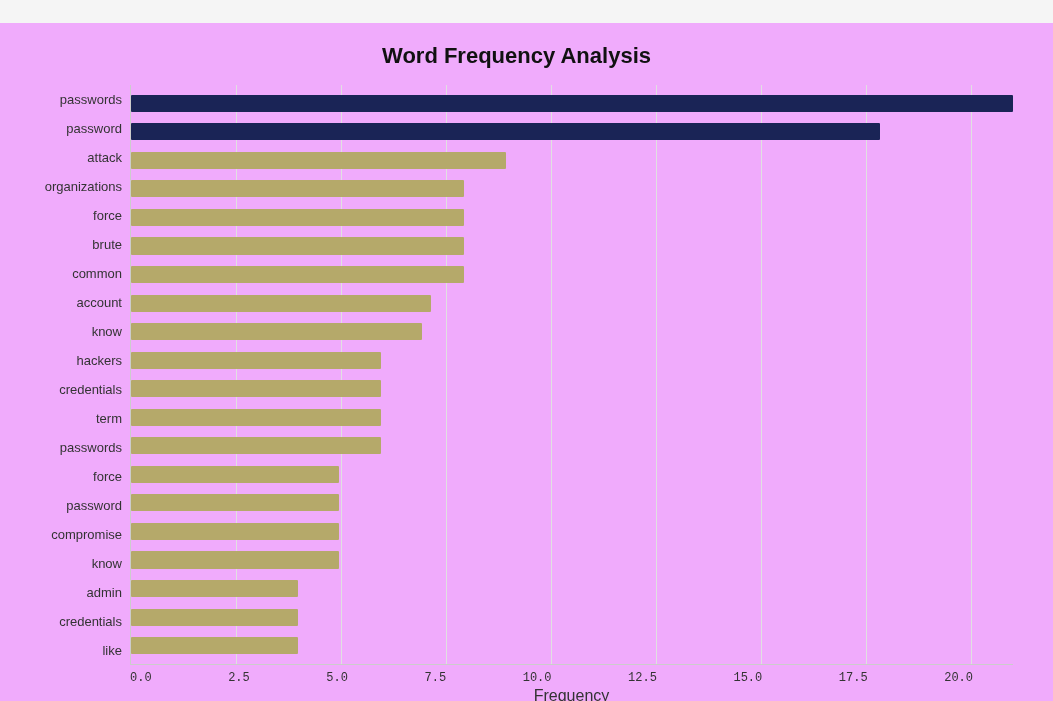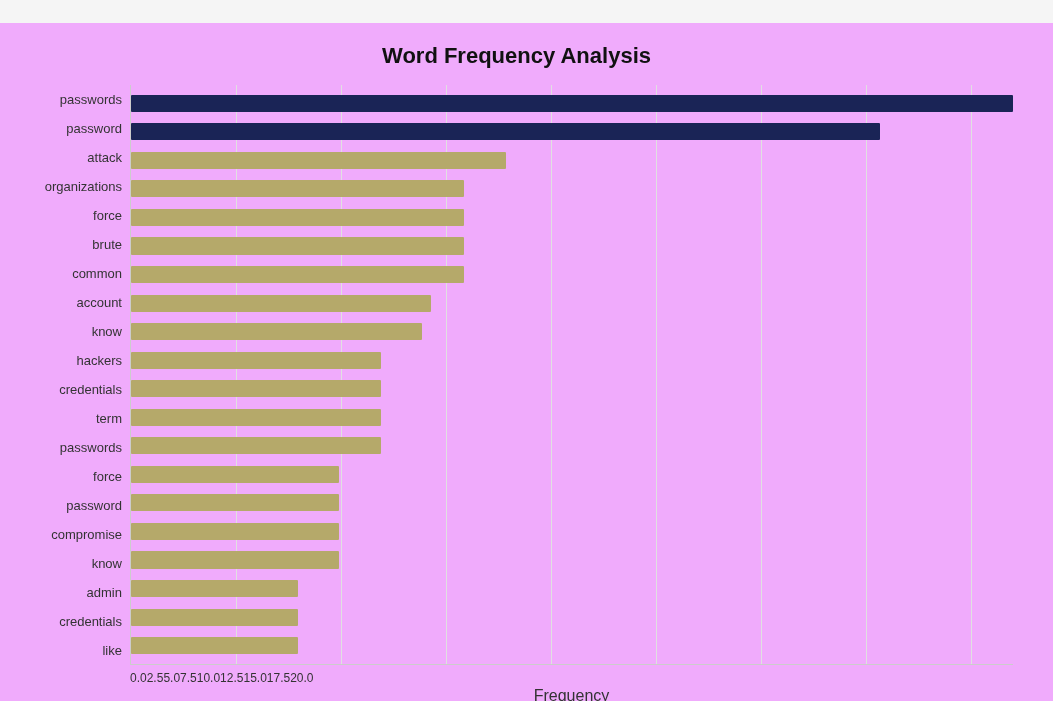--- a/index.html
+++ b/index.html
@@ -207,21 +207,21 @@
             <div class="bar bar-tan" style="width: 18.9%;"></div>
           </div>
           <div class="bar-row">
             <div class="bar bar-tan" style="width: 18.9%;"></div>
           </div>
         </div>
     </div>
   </div>
 
   <div class="x-axis-labels" id="x-axis-labels" style="display: flex; justify-content: space-between; padding-right: 40px;">
-      <div style="display: flex; width: 100%; padding-left: 0px;">
+      <div style="display: flex; width: 100%; justify-content: space-between; padding-left: 0px; font-family: Liberation Mono, monospace;">
         <div class="x-label">0.0</div>
         <div class="x-label">2.5</div>
         <div class="x-label">5.0</div>
         <div class="x-label">7.5</div>
         <div class="x-label">10.0</div>
         <div class="x-label">12.5</div>
         <div class="x-label">15.0</div>
         <div class="x-label">17.5</div>
         <div class="x-label">20.0</div>
       </div>

